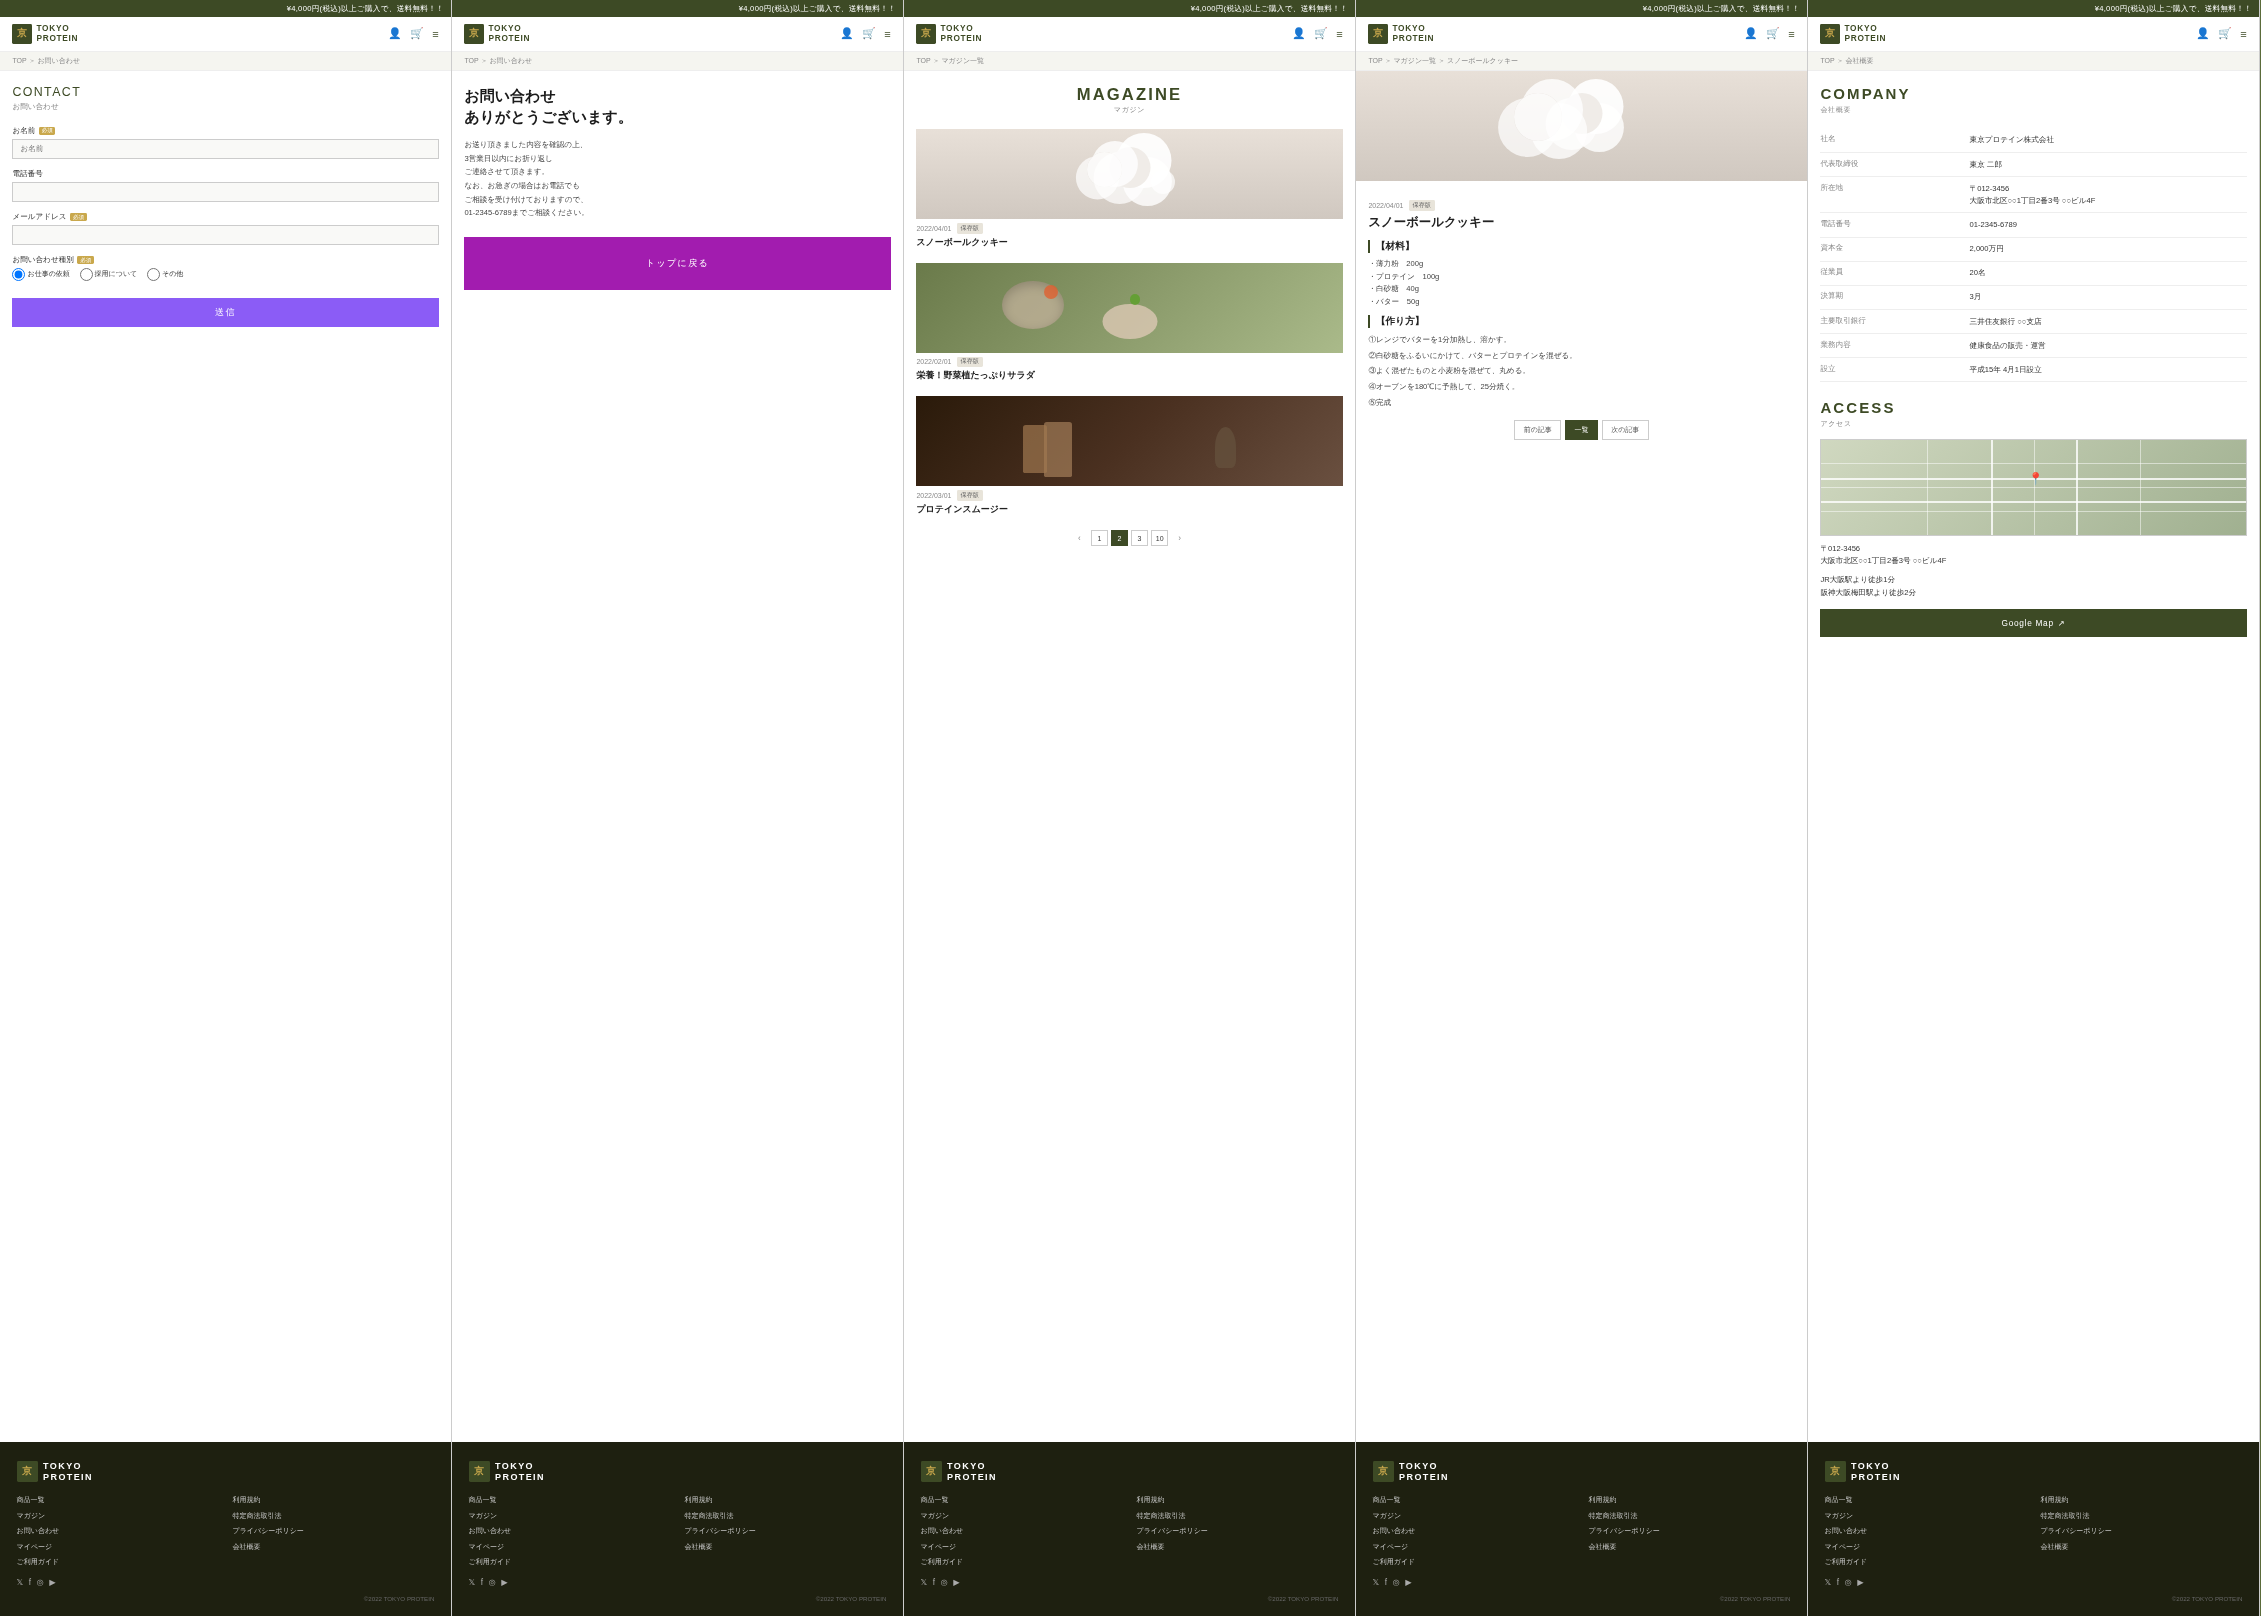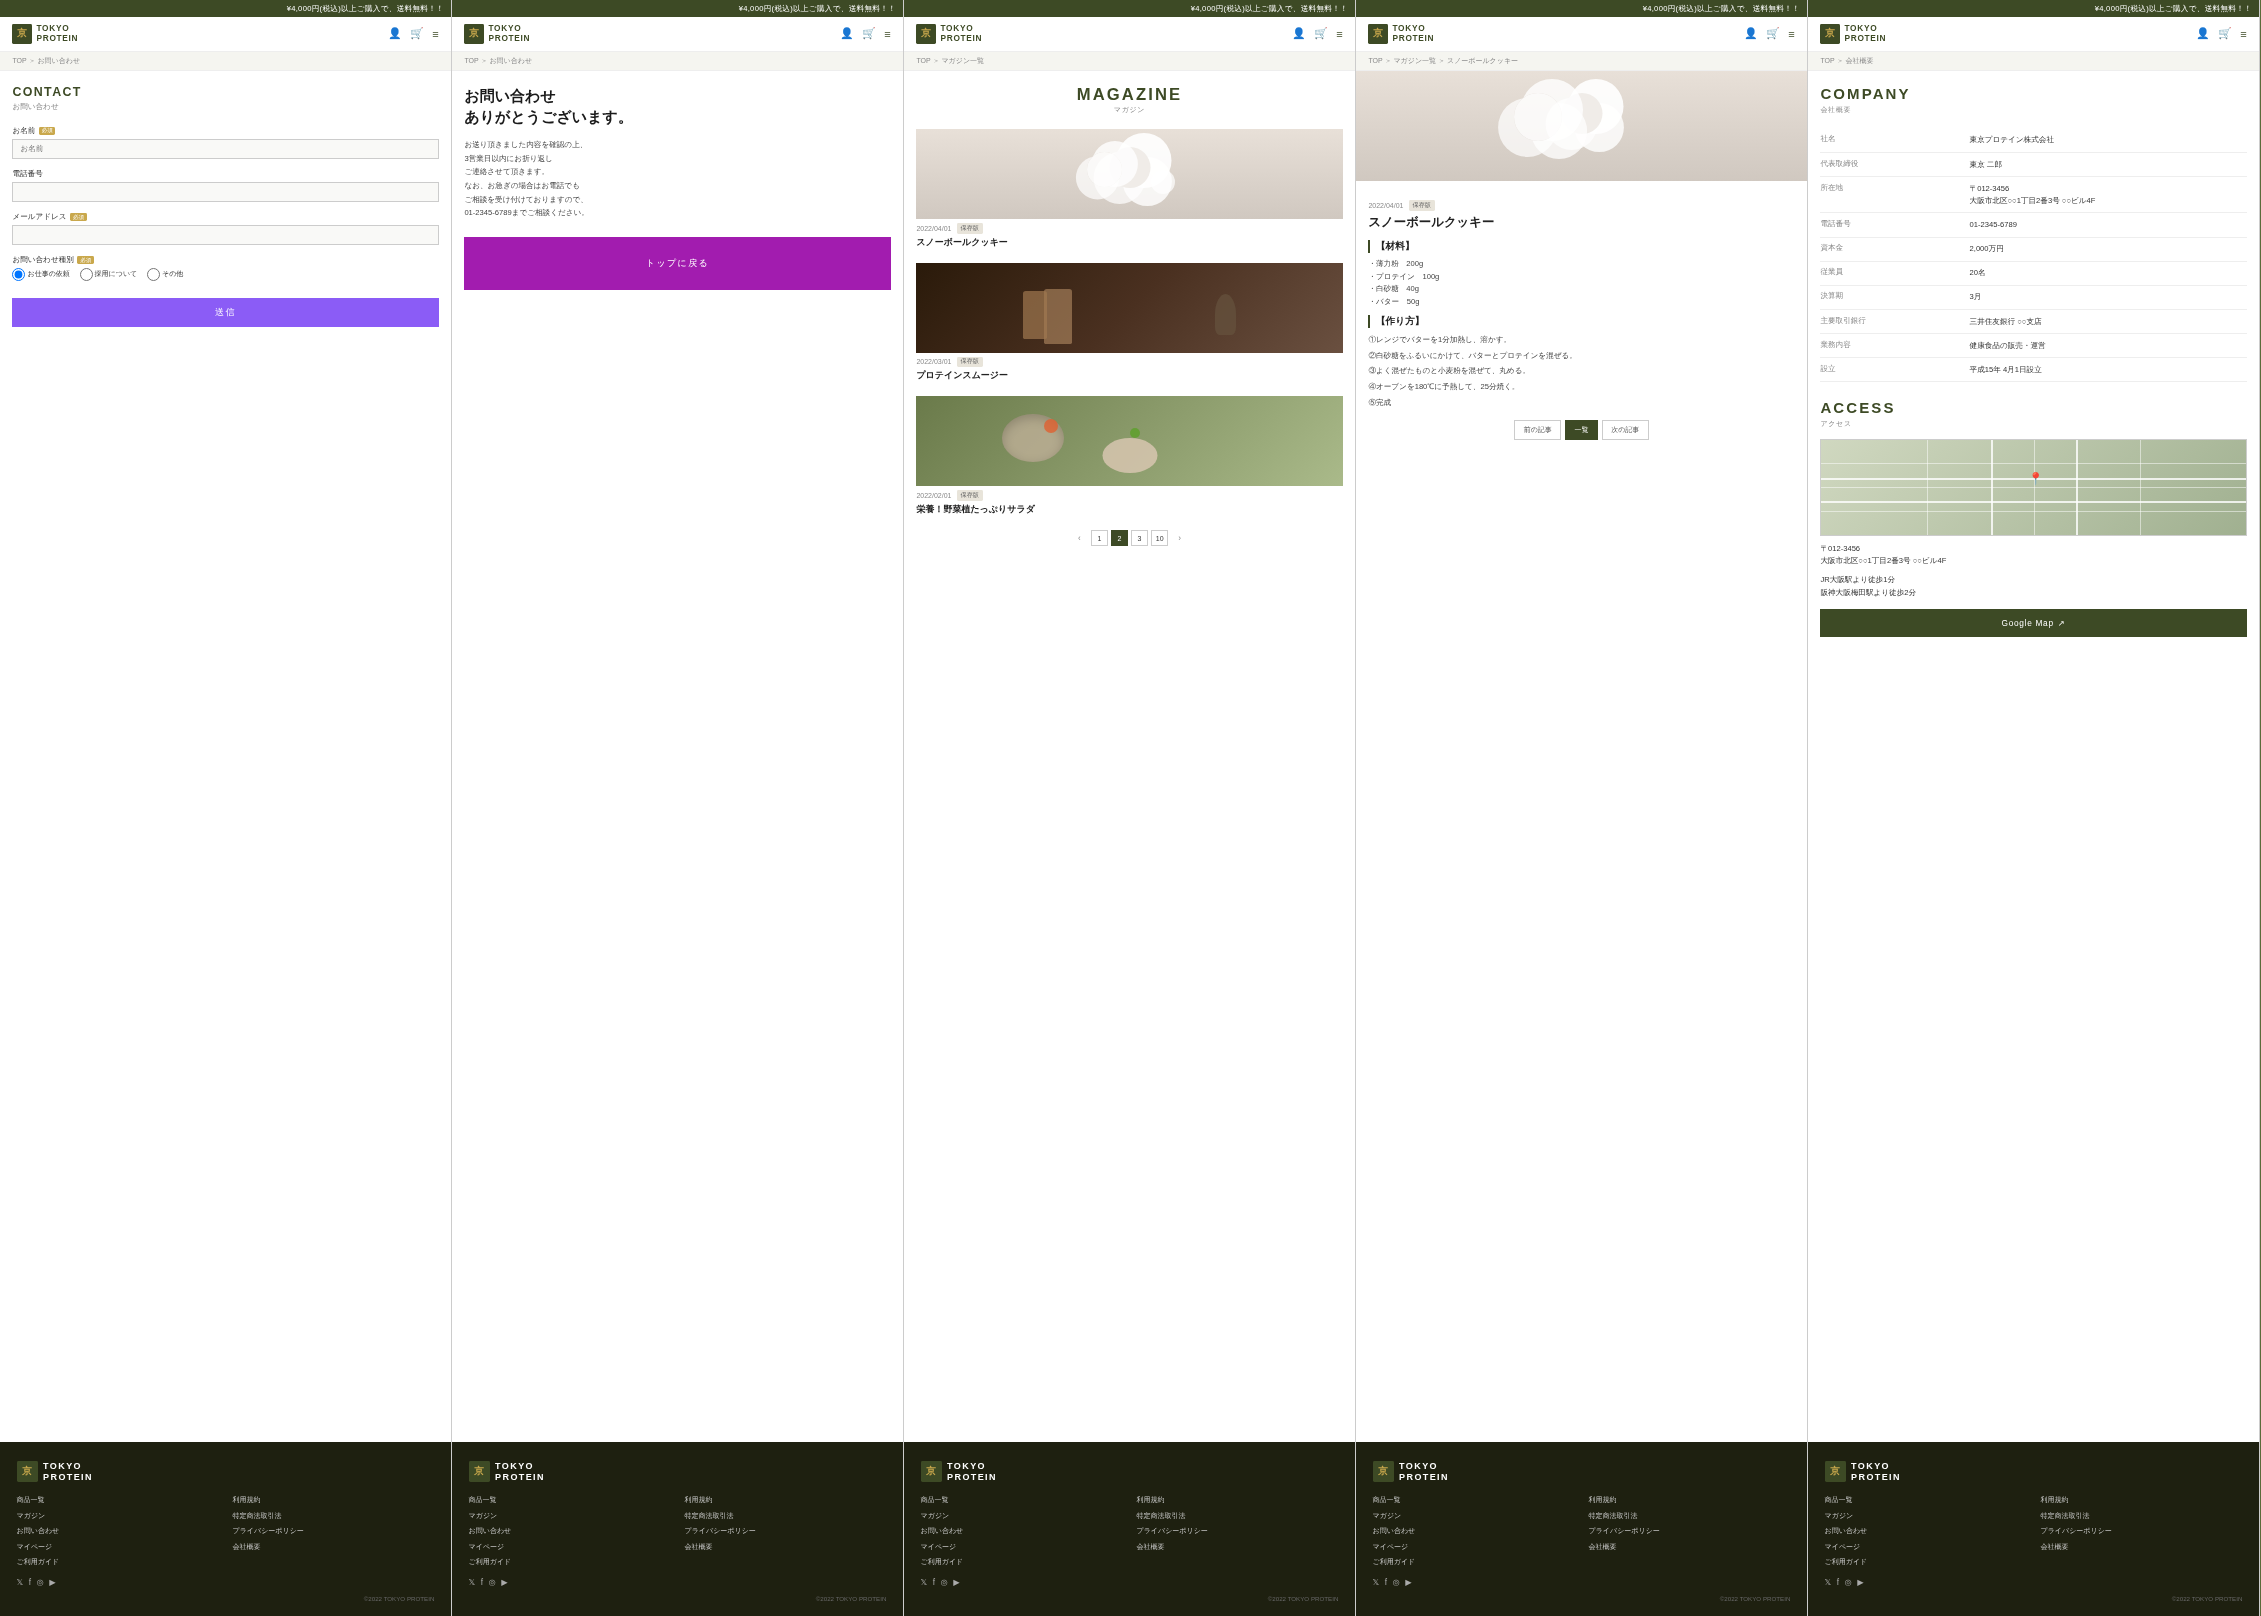--- a/index.html
+++ b/index.html
@@ -161,21 +161,21 @@
 
     .footer-copy {
       font-size: 6.2px;
       color: #666;
       text-align: right;
     }
 
     
     .contact-title {
       font-size: 12.4px;
-      font-weight: bold;
+      font-weight: normal;
       color: #3d4a25;
       letter-spacing: 1.4px;
       margin-bottom: 2.8px;
     }
 
     .contact-subtitle {
       font-size: 7.6px;
       color: #888;
       margin-bottom: 14px;
     }
@@ -803,42 +803,42 @@
         <div style="position:absolute;top:45%;left:55%;width:24px;height:24px;border-radius:50%;background:rgba(255,255,255,0.7)"></div>
       </div>
       <div class="article-meta">
         <span>2022/04/01</span>
         <span class="article-tag">保存版</span>
       </div>
       <div class="article-title">スノーボールクッキー</div>
     </div>
 
     <div class="article-card">
-      <div class="article-img food-img-drink" style="position:relative;overflow:hidden;">
-        <div style="position:absolute;bottom:15%;left:25%;width:24px;height:48px;background:rgba(160,120,80,0.7);border-radius:2.8px 2.8px 1.4px 1.4px;"></div>
-        <div style="position:absolute;bottom:20%;right:25%;width:21px;height:41px;background:rgba(100,80,60,0.8);border-radius:50% 50% 20% 20%;"></div>
-      </div>
-      <div class="article-meta">
-        <span>2022/03/01</span>
-        <span class="article-tag">保存版</span>
-      </div>
-      <div class="article-title">プロテインスムージー</div>
-    </div>
-
-    <div class="article-card">
       <div class="article-img food-img-bowl" style="position:relative;overflow:hidden;">
         <div style="position:absolute;top:20%;left:20%;width:62px;height:48px;border-radius:50%;background:rgba(200,180,160,0.7);box-shadow:inset 0 3.5px 10.4px rgba(0,0,0,0.2)"></div>
         <div style="position:absolute;top:25%;left:30%;width:14px;height:14px;border-radius:50%;background:#e06030;opacity:0.8"></div>
         <div style="position:absolute;top:35%;left:50%;width:10.4px;height:10.4px;border-radius:50%;background:#60a030;opacity:0.9"></div>
       </div>
       <div class="article-meta">
         <span>2022/02/01</span>
         <span class="article-tag">保存版</span>
       </div>
       <div class="article-title">栄養！野菜植たっぷりサラダ</div>
+    </div>
+
+    <div class="article-card">
+      <div class="article-img food-img-drink" style="position:relative;overflow:hidden;">
+        <div style="position:absolute;bottom:15%;left:25%;width:24px;height:48px;background:rgba(160,120,80,0.7);border-radius:2.8px 2.8px 1.4px 1.4px;"></div>
+        <div style="position:absolute;bottom:20%;right:25%;width:21px;height:41px;background:rgba(100,80,60,0.8);border-radius:50% 50% 20% 20%;"></div>
+      </div>
+      <div class="article-meta">
+        <span>2022/03/01</span>
+        <span class="article-tag">保存版</span>
+      </div>
+      <div class="article-title">プロテインスムージー</div>
     </div>
 
     <div class="pagination">
       <span class="page-btn arrow">‹</span>
       <span class="page-btn">1</span>
       <span class="page-btn active">2</span>
       <span class="page-btn">3</span>
       <span class="page-btn">10</span>
       <span class="page-btn arrow">›</span>
     </div>

